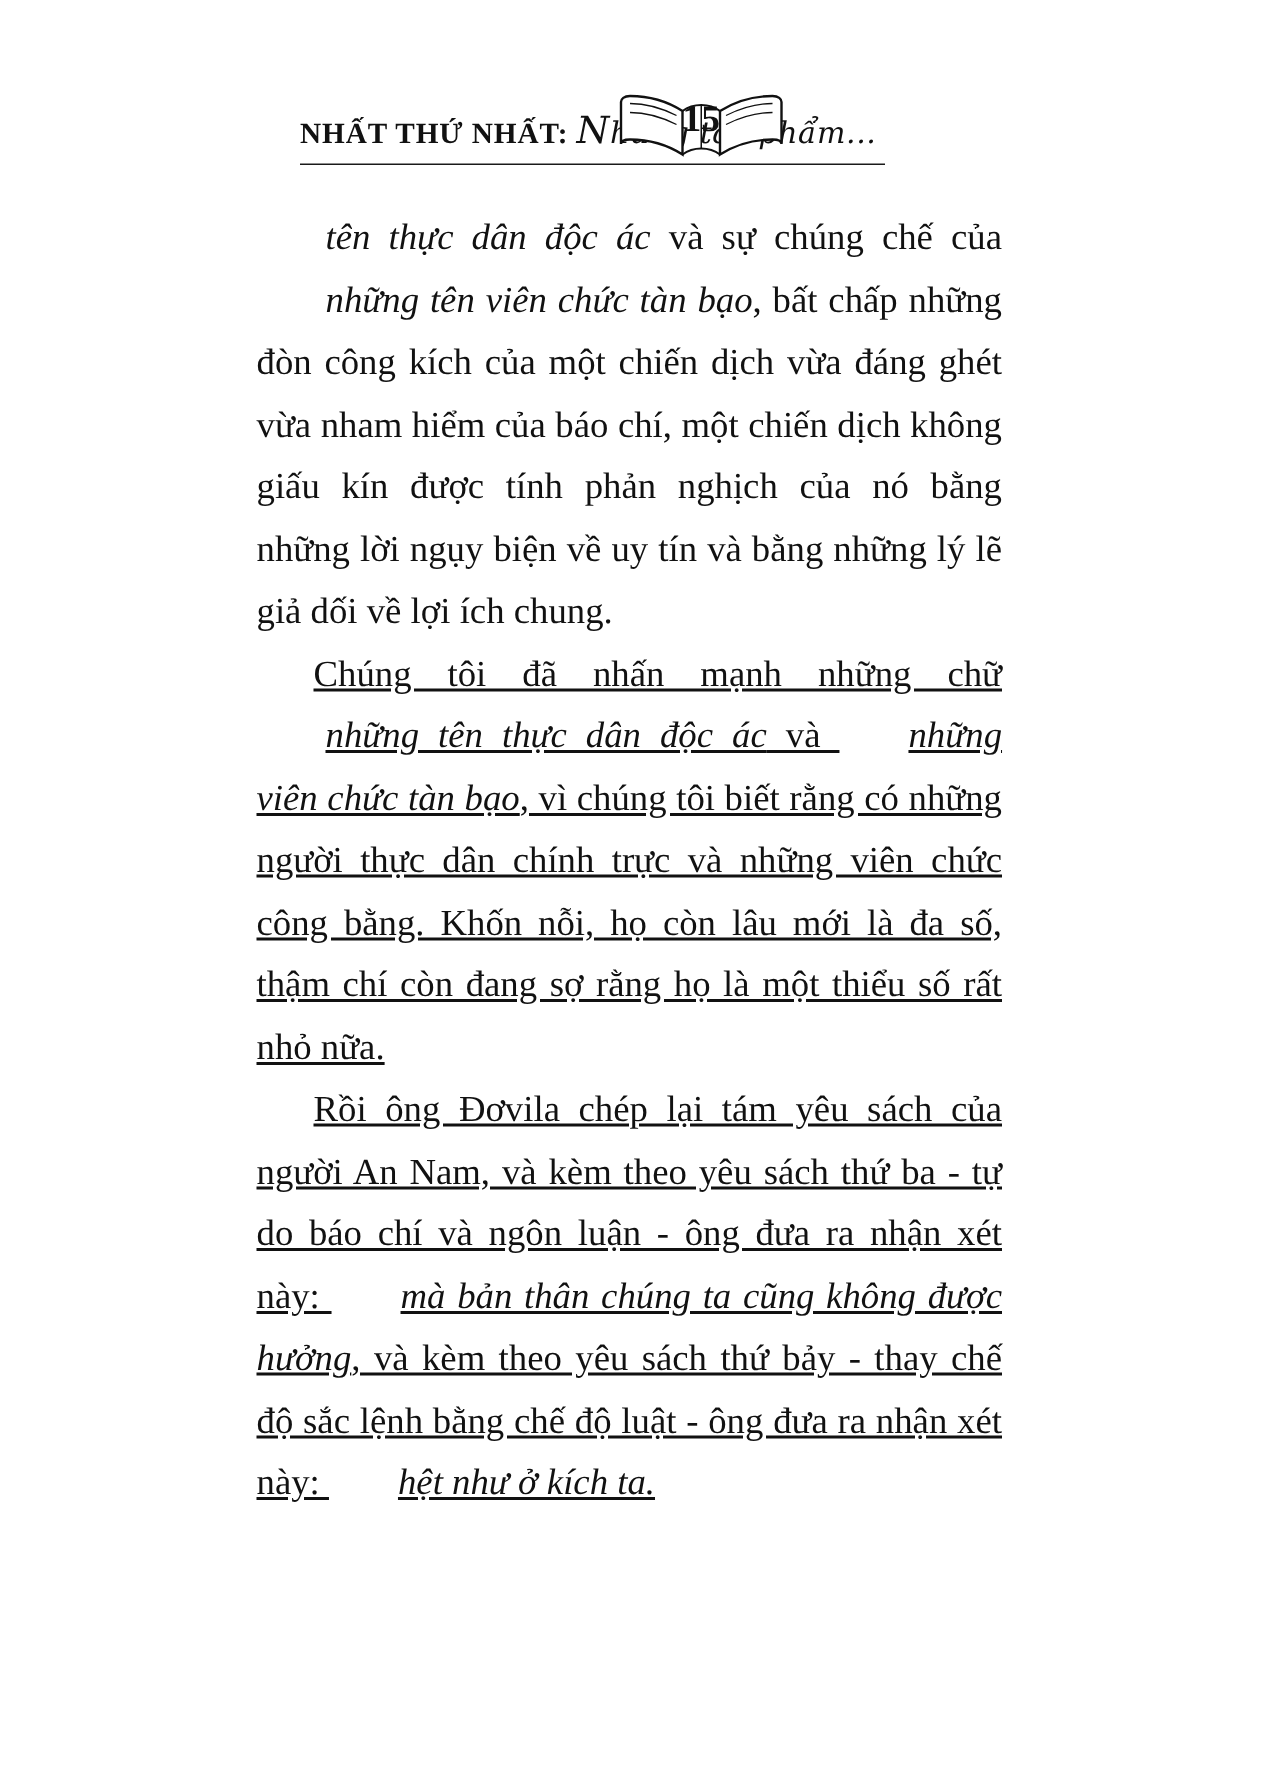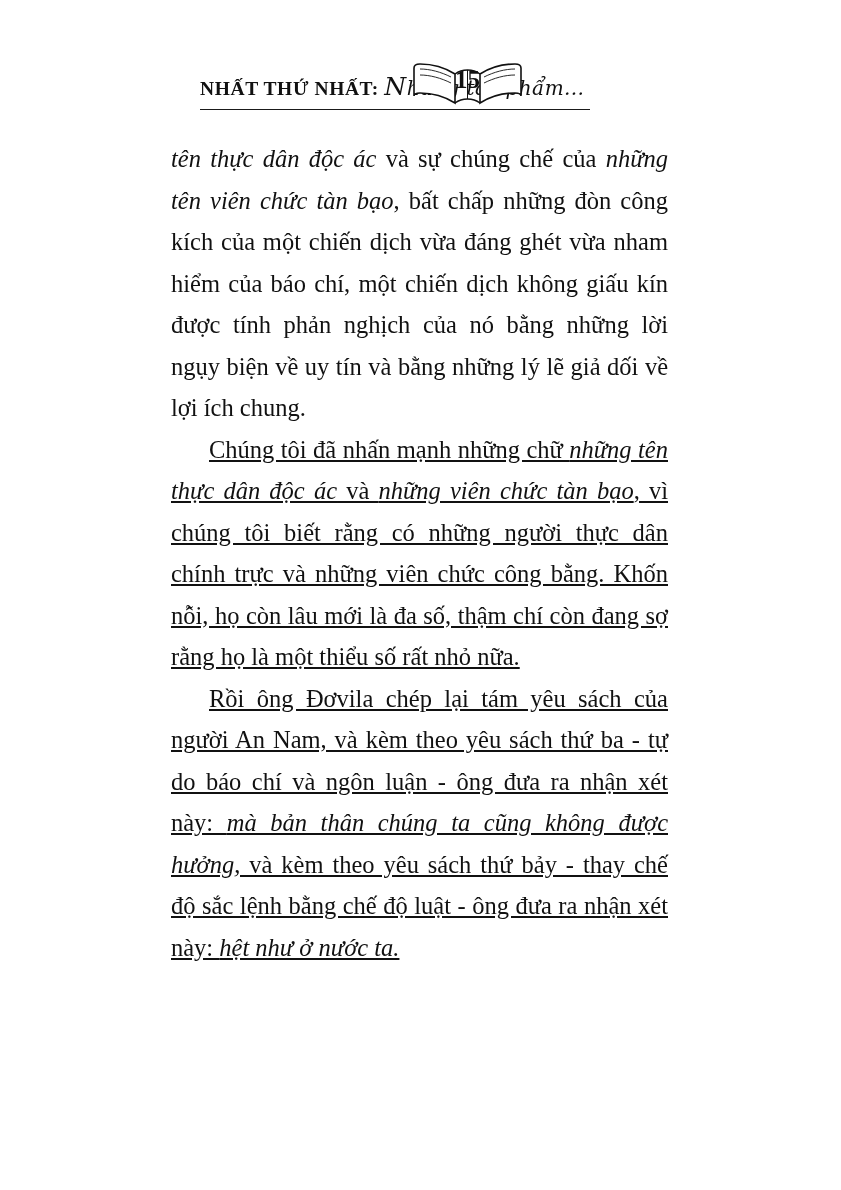--- a/index.html
+++ b/index.html
@@ -98,21 +98,21 @@
   p.para {
     margin: 0;
     font-size: 24.5px;
     line-height: 41.5px;
     text-align: justify;
     text-justify: inter-word;
     hyphens: none;
     font-family: "Liberation Serif", serif;
   }
   p.indent { text-indent: 38px; text-decoration: underline; }
-  p.para i { font-style: italic; }
+  p.para i { font-style: italic; margin-left: 46px; }
 </style>
 </head>
 <body>
 
 <div class="page">
 
   <div class="header">
     <div class="header-title">
       <span>NHẤT THỨ NHẤT:</span>
       <span class="header-title-italic"><span class="header-drop">N</span><span>hững tác phẩm...</span></span>
@@ -131,16 +131,16 @@
       <path d="M10 17 C20 17 31 20 41 25" fill="none" stroke="#111111" stroke-width="0.9"></path>
       <path d="M105 11 C95 11 84 14 74 19" fill="none" stroke="#111111" stroke-width="0.9"></path>
       <path d="M105 17 C95 17 84 20 74 25" fill="none" stroke="#111111" stroke-width="0.9"></path>
     </svg>
     <div class="folio-num">15</div>
   </div>
 
   <div class="body-col" id="body-col">
       <p class="para"><i>tên thực dân độc ác</i><span> và sự chúng chế của </span><i>những tên viên chức tàn bạo</i><span>, bất chấp những đòn công kích của một chiến dịch vừa đáng ghét vừa nham hiểm của báo chí, một chiến dịch không giấu kín được tính phản nghịch của nó bằng những lời ngụy biện về uy tín và bằng những lý lẽ giả dối về lợi ích chung.</span></p>
       <p class="para indent"><span>Chúng tôi đã nhấn mạnh những chữ </span><i>những tên thực dân độc ác</i><span> và </span><i>những viên chức tàn bạo</i><span>, vì chúng tôi biết rằng có những người thực dân chính trực và những viên chức công bằng. Khốn nỗi, họ còn lâu mới là đa số, thậm chí còn đang sợ rằng họ là một thiểu số rất nhỏ nữa.</span></p>
-      <p class="para indent"><span>Rồi ông Đơvila chép lại tám yêu sách của người An Nam, và kèm theo yêu sách thứ ba - tự do báo chí và ngôn luận - ông đưa ra nhận xét này: </span><i>mà bản thân chúng ta cũng không được hưởng</i><span>, và kèm theo yêu sách thứ bảy - thay chế độ sắc lệnh bằng chế độ luật - ông đưa ra nhận xét này: </span><i>hệt như ở nước ta.</i></p>
+      <p class="para indent"><span>Rồi ông Đơvila chép lại tám yêu sách của người An Nam, và kèm theo yêu sách thứ ba - tự do báo chí và ngôn luận - ông đưa ra nhận xét này: </span><i>mà bản thân chúng ta cũng không được hưởng</i><span>, và kèm theo yêu sách thứ bảy - thay chế độ sắc lệnh bằng chế độ luật - ông đưa ra nhận xét này: </span><i>hệt như ở kích ta.</i></p>
     </div>
 
 </div>
 
 </body></html>

